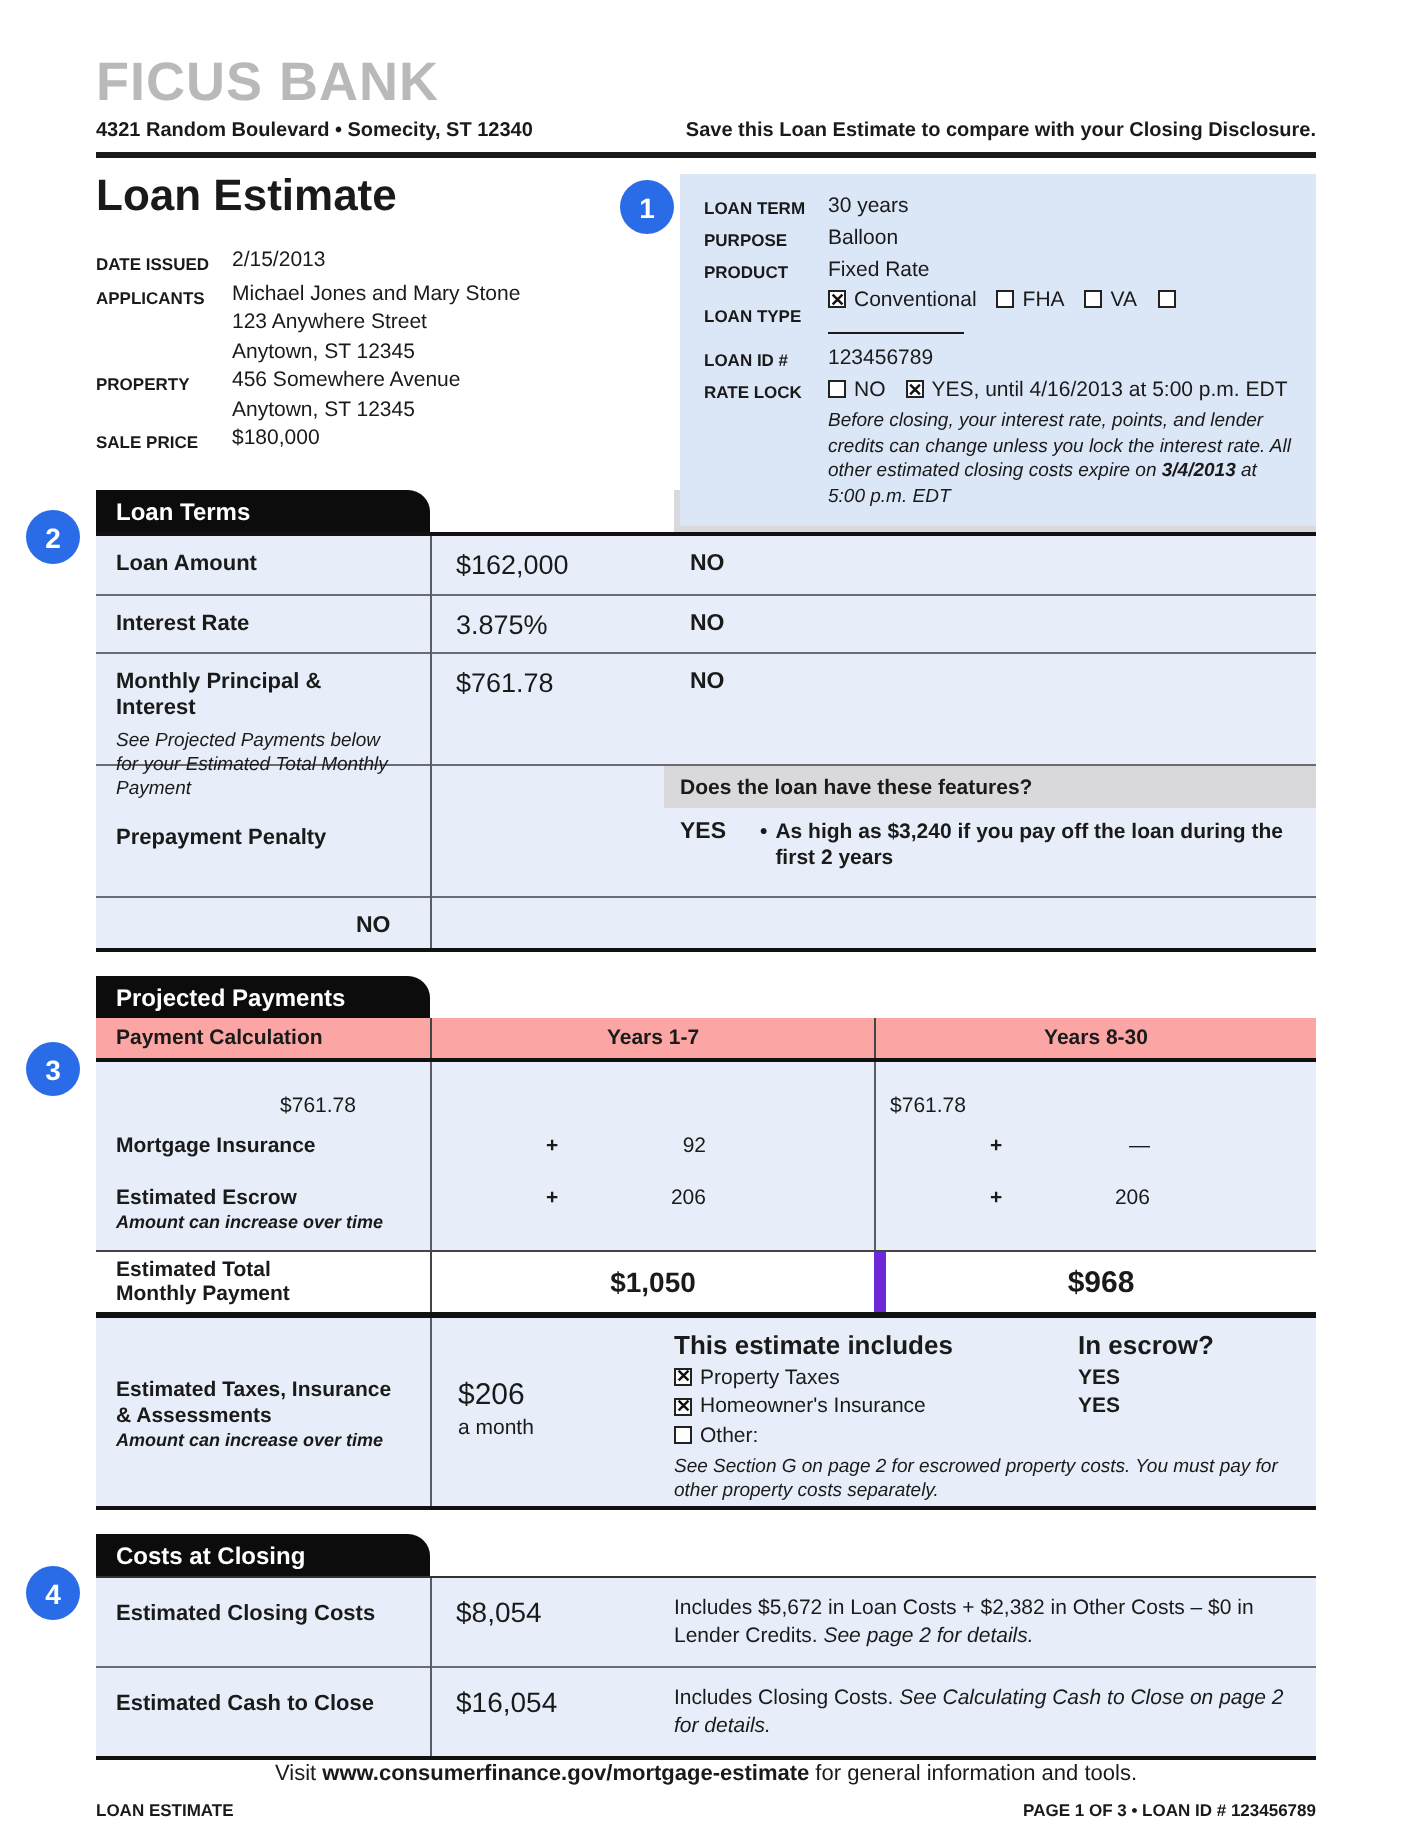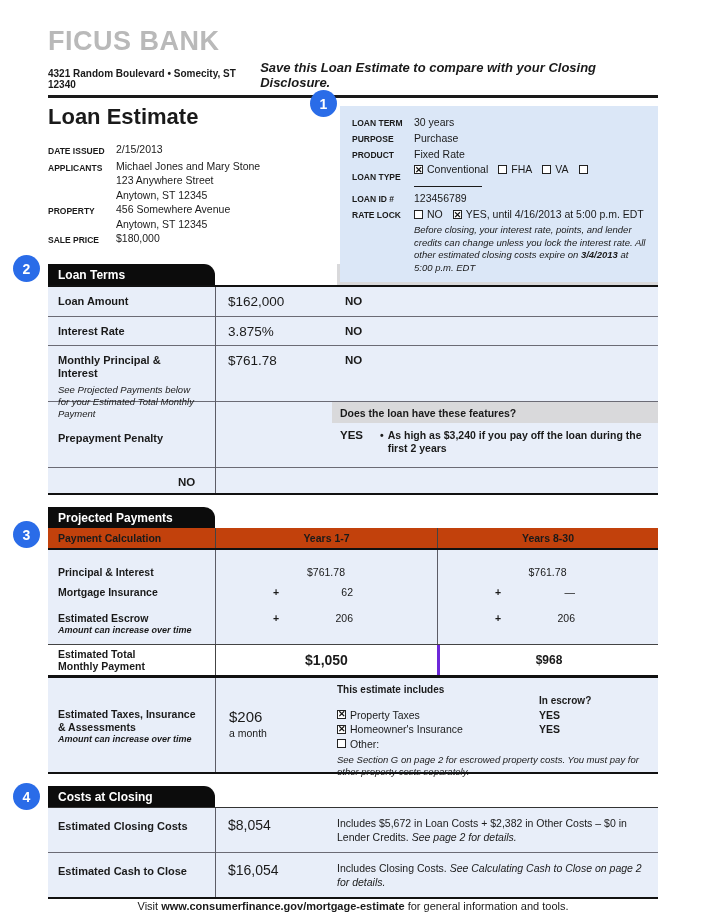--- a/index.html
+++ b/index.html
@@ -5,21 +5,21 @@
   * { margin:0; padding:0; box-sizing:border-box; }
   html,body { background:#fff; }
   body { font-family:"Liberation Sans", sans-serif; color:#1a1a1a; }
   .page { position:relative; width:705px; height:912px; background:#fff; overflow:hidden; }
   .content { margin-left:48px; margin-right:47px; }
 
   
   .bank-name { padding-top:26px; font-size:27px; font-weight:bold; color:#b9b9b9; letter-spacing:0.5px; }
   .header-row { display:flex; justify-content:space-between; align-items:flex-end; margin-top:3px; }
   .bank-address { font-size:10px; font-weight:bold; }
-  .save-note { font-size:13px; font-weight:bold; font-style:italic; }
+  .save-note { font-size:10px; font-weight:bold; }
   .thick-rule { height:3px; background:#1a1a1a; margin-top:5px; }
 
   
   .top-section { position:relative; margin-top:6px; height:148px; }
   .page-title { font-size:22px; font-weight:bold; margin-bottom:12px; }
   .app-row { display:flex; font-size:10.5px; line-height:14.5px; }
   .app-label { width:68px; flex-shrink:0; font-weight:bold; font-size:8.5px; padding-top:2px; }
   .info-box { position:absolute; top:2px; right:0; width:318px; background:#dbe7f7; padding:9px 12px 8px 12px; }
   .ib-row { display:flex; font-size:10.5px; line-height:13.5px; margin-bottom:1px;align-items:center; }
   .ib-label { width:62px; flex-shrink:0; font-weight:bold; font-size:8.5px; padding-top:1.5px; }
@@ -53,48 +53,48 @@
   .lt-feat .lt-label { padding-top:30px; }
   .feat-col { flex:1; display:flex; flex-direction:column; }
   .q-bar2 { height:21px; background:#d9d9db; font-weight:bold; font-size:10.5px; display:flex; align-items:center; padding-left:8px; }
   .feat-content { display:flex; padding:6px 0 0 8px; }
   .feat-yes { width:40px; font-weight:bold; font-size:11.5px; }
   .bullet-item { display:flex; width:278px; font-weight:bold; font-size:10.5px; line-height:13px; }
   .bullet { margin-right:4px; }
   .row-h5 { height:26px; }
 
   
-  .pp-header { display:flex; height:22px; background:#c2410c; border-bottom:2px solid #111; font-weight:bold; font-size:10.5px; }
+  .pp-header { display:flex; height:22px; background:#fca5a5; border-bottom:2px solid #111; font-weight:bold; font-size:10.5px; }
   .pp-h1 { width:167px; display:flex; align-items:center; padding-left:10px; }
   .pp-h2 { width:222px; display:flex; align-items:center; justify-content:center; border-left:1px solid #444; }
   .pp-h3 { flex:1; display:flex; align-items:center; justify-content:center; border-left:1px solid #444; }
   .pp-body { position:relative; background:#e8eef9; }
   .pp-div1 { position:absolute; left:167px; top:0; bottom:0; width:1px; background:#5c5c66; }
   .pp-div2 { position:absolute; left:389px; top:0; bottom:0; width:1px; background:#5c5c66; }
   .pp-row { display:flex; }
   .pp-label { width:167px; padding-left:10px; font-weight:bold; font-size:10.5px; line-height:13px; }
   .pp-sub { font-weight:bold; font-style:italic; font-size:9px; line-height:11px; }
   .pp-c2 { width:222px; } .pp-c3 { flex:1; }
   .pv { display:flex; font-size:10.5px; }
   .pv-center { justify-content:center; }
   .pv-plus { padding-left:58px; }
   .pv-plus .plus { width:22px; font-weight:bold; }
   .pv-plus .pval { width:58px; text-align:right; }
   .ppr1 { padding-top:16px; height:36px; } .ppr2 { height:26px; } .ppr3 { height:32px; }
   .pp-total { display:flex; background:#fff; border-top:1px solid #444; border-bottom:3px solid #111; height:34px; align-items:center; }
   .pp-total .pp-label { line-height:12px; font-size:10.5px; }
   .pt-c2 { width:222px; align-self:stretch; border-left:1px solid #444; display:flex; align-items:center; justify-content:center; font-weight:bold; font-size:14px; }
-  .pt-c3 { flex:1; align-self:stretch; border-left:3px solid #6d28d9; display:flex; align-items:center; justify-content:center; font-weight:bold; font-size:12px; }
+  .pt-c3 { flex:1; align-self:stretch; border-left:6px solid #6d28d9; display:flex; align-items:center; justify-content:center; font-weight:bold; font-size:15px; }
   .pp-taxes { display:flex; background:#e8eef9; border-bottom:2.5px solid #111; height:96px; position:relative; }
   .tax-label { width:167px; padding:30px 10px 0 10px; font-weight:bold; font-size:10.5px; line-height:13px; }
   .tax-amount { width:122px; padding:30px 0 0 13px; border-left:1px solid #5c5c66; }
   .tax-amt-big { font-size:15px; }
   .tax-amt-suffix { font-size:10.5px; margin-top:2px; }
   .tax-right { flex:1; padding:6px 6px 0 0; }
-  .tr-head { display:flex; font-weight:bold; font-size:10px;flex-direction:column; }
+  .tr-head { display:flex; font-weight:bold; font-size:13px; }
   .tr-col-right { margin-left:auto; width:113px; }
   .tr-item { display:flex; font-size:10.5px; margin-top:2.5px; align-items:center; }
   .tr-item-val { margin-left:auto; width:113px; font-weight:bold; }
   .tax-note { font-style:italic; font-size:9.5px; line-height:12px; margin-top:4px; padding-right:2px; }
 
   
   .cc-body { position:relative; background:#e8eef9; border-top:1.5px solid #333; border-bottom:2.5px solid #111; }
   .cc-div { position:absolute; left:167px; top:0; bottom:0; width:1px; background:#5c5c66; }
   .cc-row { display:flex; padding:9px 0 8px 0; }
   .cc-row + .cc-row { border-top:1px solid #6b6b75; }
@@ -165,21 +165,21 @@
         <div>$180,000</div>
       </div>
 
       <div class="info-box">
         <div class="ib-row">
           <div class="ib-label">LOAN TERM</div>
           <div>30 years</div>
         </div>
         <div class="ib-row">
           <div class="ib-label">PURPOSE</div>
-          <div>Purchase</div>
+          <div>Balloon</div>
         </div>
         <div class="ib-row">
           <div class="ib-label">PRODUCT</div>
           <div>Fixed Rate</div>
         </div>
         <div class="ib-row">
           <div class="ib-label">LOAN TYPE</div>
           <div>
             <span class="cb" data-checked="true"></span><span class="mr10">Conventional</span><span class="cb" data-checked="false"></span><span class="mr10">FHA</span><span class="cb" data-checked="false"></span><span class="mr10">VA</span><span class="cb" data-checked="false"></span><span class="blank-line"></span>
           </div>
@@ -252,34 +252,33 @@
       </div>
       <div class="pp-header">
         <div class="pp-h1">Payment Calculation</div>
         <div class="pp-h2">Years 1-7</div>
         <div class="pp-h3">Years 8-30</div>
       </div>
       <div class="pp-body">
         <div class="pp-div1"></div>
         <div class="pp-div2"></div>
         <div class="pp-row ppr1">
-          <div class="pp-label">Principal &amp; Interest</div>
           <div class="pp-c2">
               <div class="pv pv-center">$761.78</div>
             </div>
           <div class="pp-c3">
               <div class="pv pv-center">$761.78</div>
             </div>
         </div>
         <div class="pp-row ppr2">
           <div class="pp-label">Mortgage Insurance</div>
           <div class="pp-c2">
               <div class="pv pv-plus">
                 <span class="plus">+</span>
-                <span class="pval">62</span>
+                <span class="pval">92</span>
               </div>
             </div>
           <div class="pp-c3">
               <div class="pv pv-plus">
                 <span class="plus">+</span>
                 <span class="pval">—</span>
               </div>
             </div>
         </div>
         <div class="pp-row ppr3">

